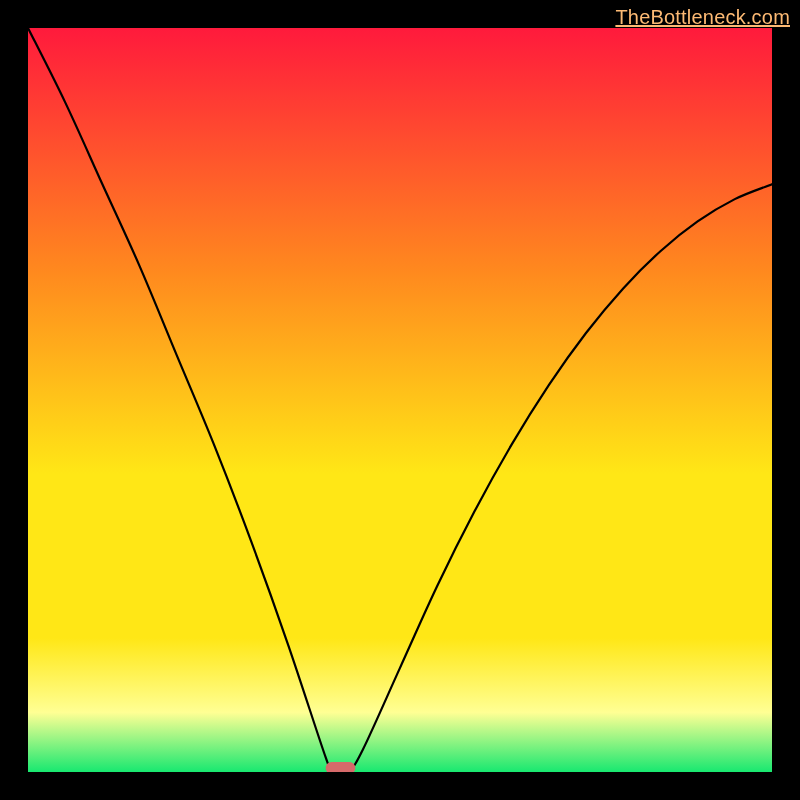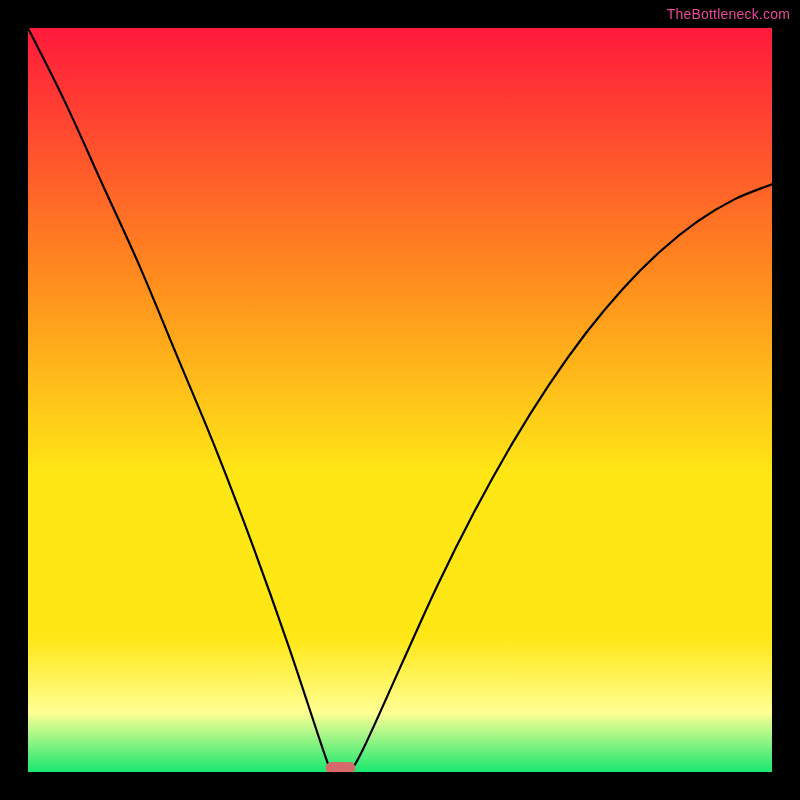--- a/index.html
+++ b/index.html
@@ -11,24 +11,25 @@
     top: 28px;
     width: 744px;
     height: 744px;
     overflow: hidden;
   }
   .watermark {
     position: absolute;
     top: 6px;
     right: 10px;
     font-family: Arial, Helvetica, sans-serif;
-    font-size: 14px;
+    font-size: 20px;
     font-weight: 500;
-    color: #ec4899;
+    color: #fdba74;
     letter-spacing: 0.2px;
+    text-decoration: underline;
   }
   svg { display: block; }
 </style>
 </head>
 <body>
 
 <div class="frame">
   <div class="plot">
     <svg id="chart-svg" width="744" height="744" viewBox="0 0 744 744" preserveAspectRatio="none">
         <defs>

